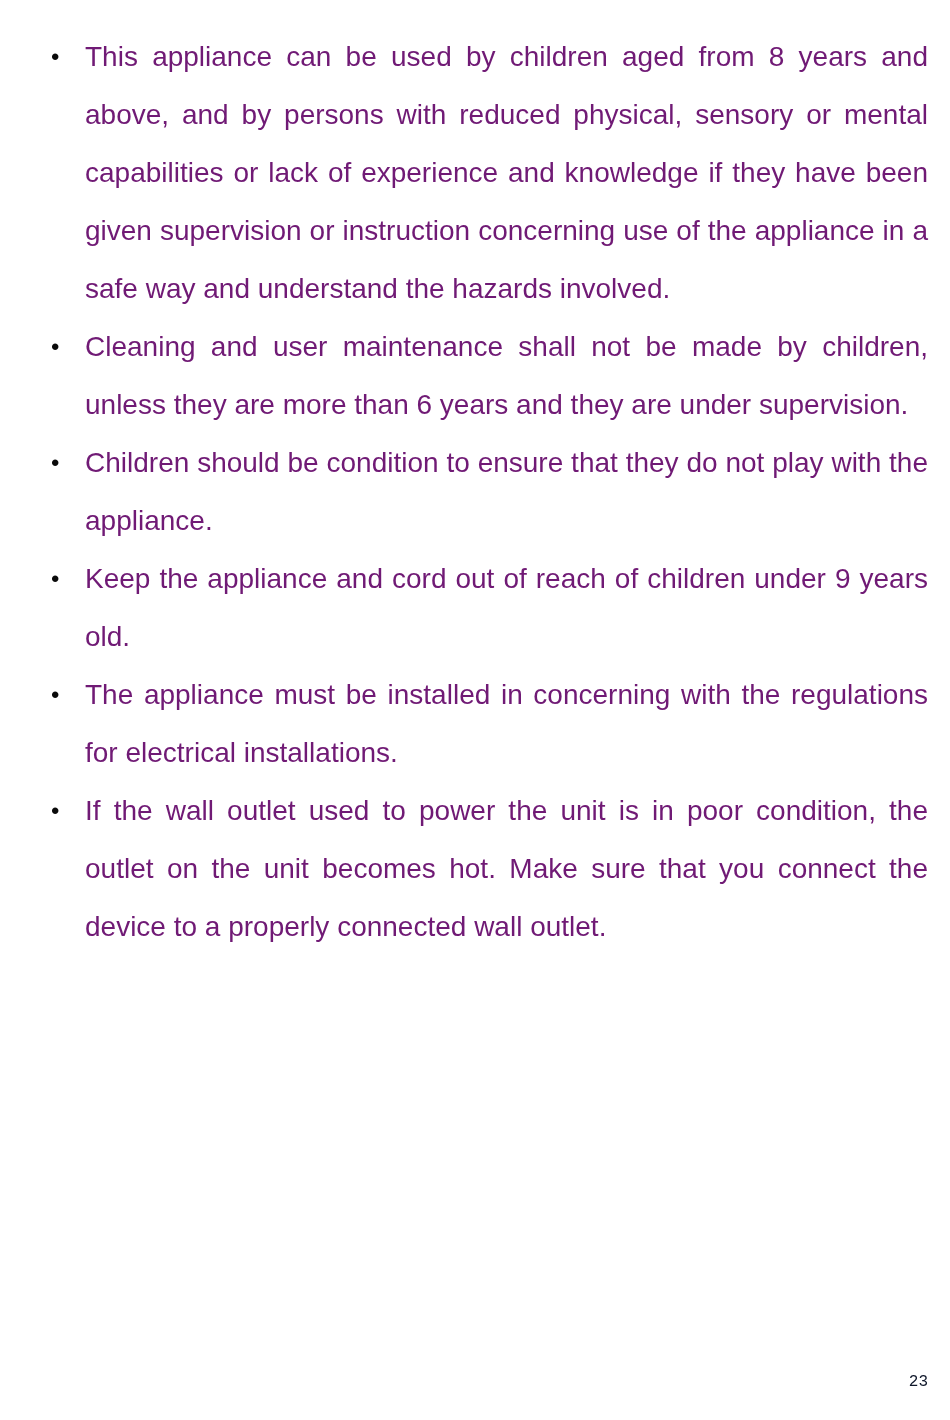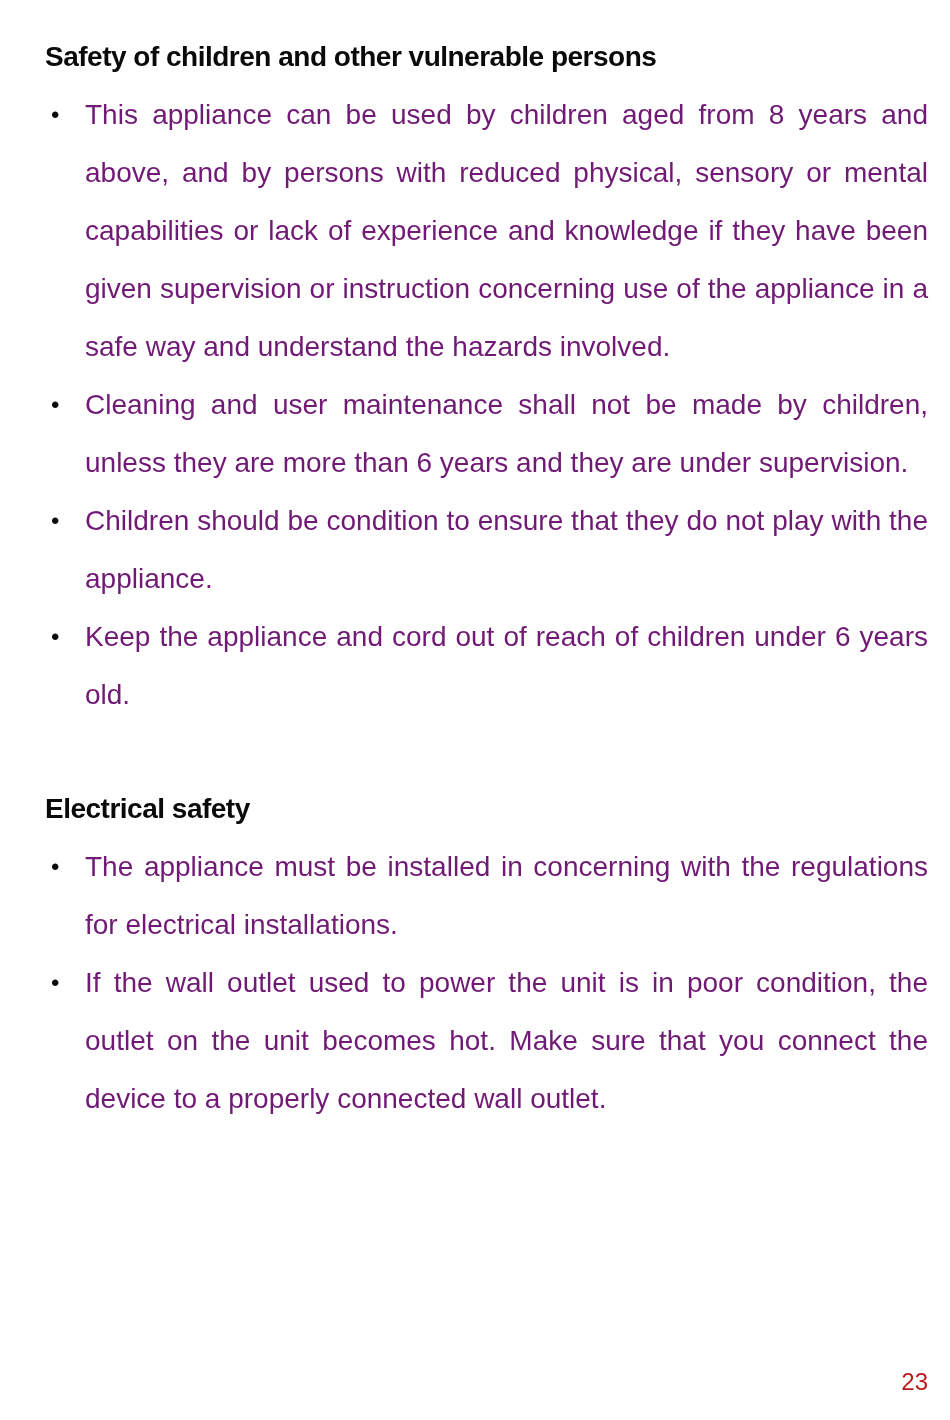--- a/index.html
+++ b/index.html
@@ -56,53 +56,52 @@
     flex: 1 1 auto;
     font-size: 28px;
     line-height: 58px;
     text-align: justify;
     color: #701a75;
   }
   .page-number {
     position: absolute;
     right: 22px;
     bottom: 24px;
-    font-size: 24px;
+    font-size: 16px;
     line-height: 28px;
-    color: #b91c1c;
+    color: #0f172a;
+    font-family: Liberation Mono, monospace;
   }
 </style>
 </head>
 <body>
 
 <div class="page">
   <div class="content">
 
-    <h1 class="section-heading">Safety of children and other vulnerable persons</h1>
 
     <ul class="bullet-list">
       <li>
         <span class="bullet-marker">•</span>
         <span class="bullet-text">This appliance can be used by children aged from 8 years and above, and by persons with reduced physical, sensory or mental capabilities or lack of experience and knowledge if they have been given supervision or instruction concerning use of the appliance in a safe way and understand the hazards involved.</span>
       </li>
       <li>
         <span class="bullet-marker">•</span>
         <span class="bullet-text">Cleaning and user maintenance shall not be made by children, unless they are more than 6 years and they are under supervision.</span>
       </li>
       <li>
         <span class="bullet-marker">•</span>
         <span class="bullet-text">Children should be condition to ensure that they do not play with the appliance.</span>
       </li>
       <li>
         <span class="bullet-marker">•</span>
-        <span class="bullet-text">Keep the appliance and cord out of reach of children under 6 years old.</span>
+        <span class="bullet-text">Keep the appliance and cord out of reach of children under 9 years old.</span>
       </li>
     </ul>
 
-    <h1 class="section-heading second">Electrical safety</h1>
 
     <ul class="bullet-list">
       <li>
         <span class="bullet-marker">•</span>
         <span class="bullet-text">The appliance must be installed in concerning with the regulations for electrical installations.</span>
       </li>
       <li>
         <span class="bullet-marker">•</span>
         <span class="bullet-text">If the wall outlet used to power the unit is in poor condition, the outlet on the unit becomes hot. Make sure that you connect the device to a properly connected wall outlet.</span>
       </li>

